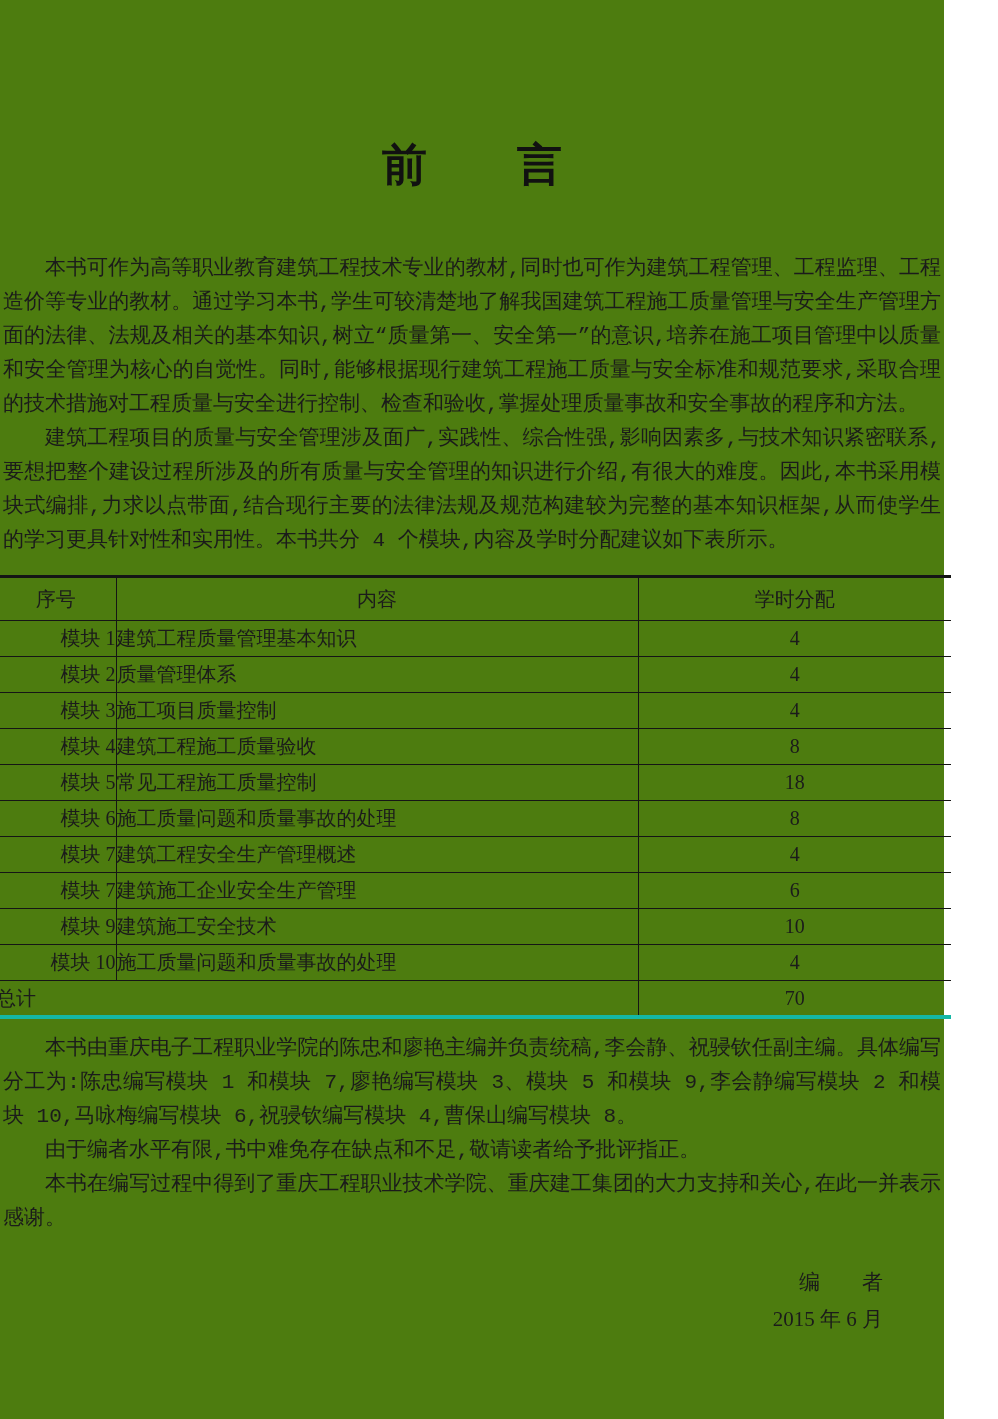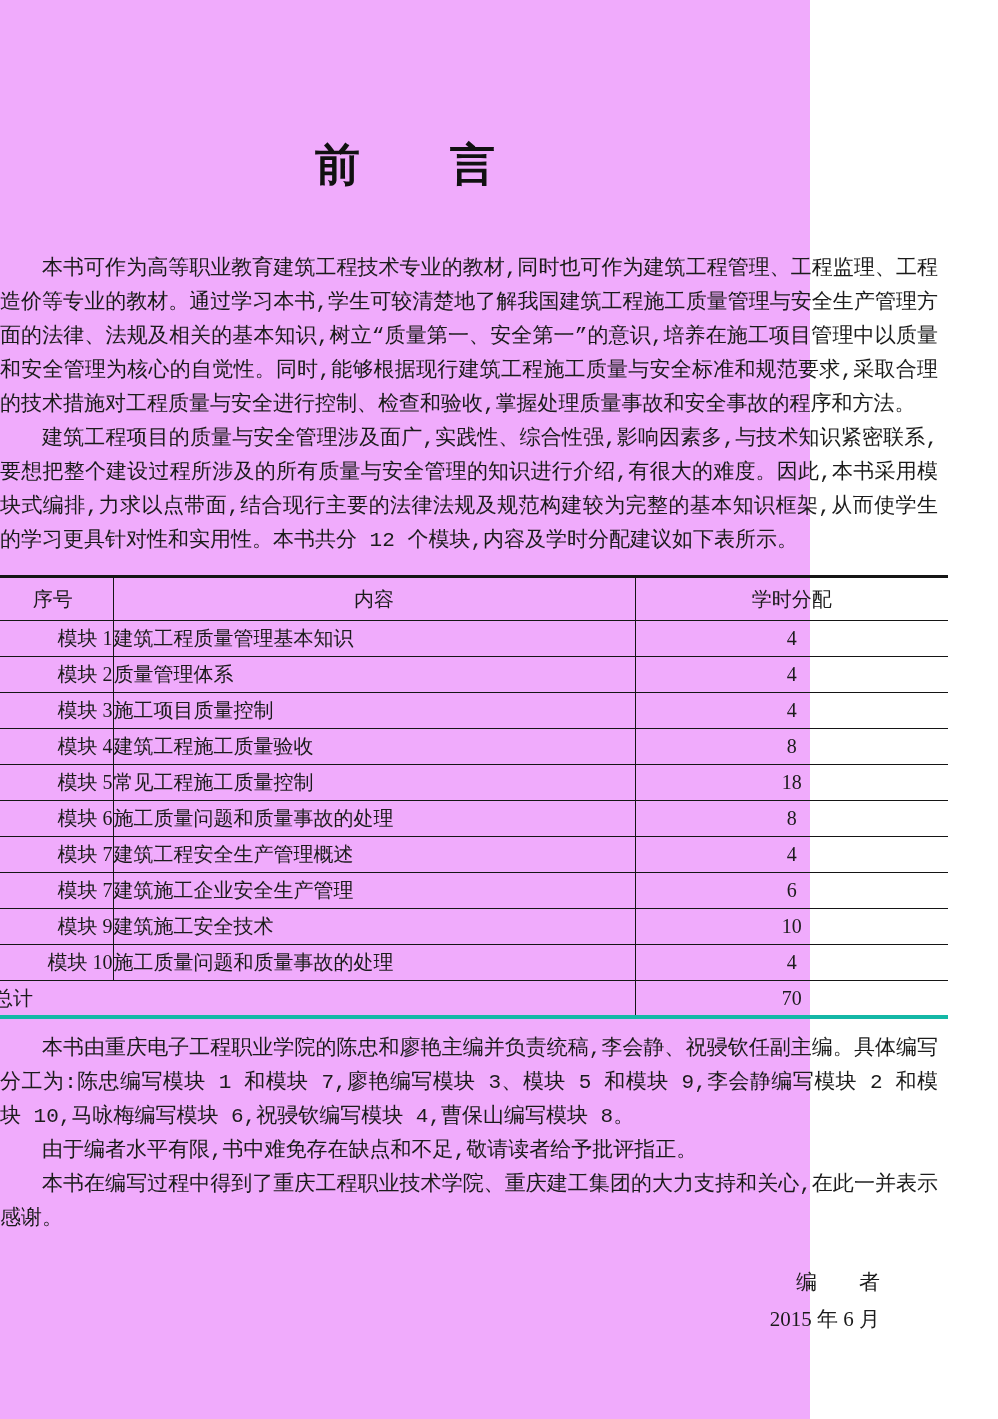--- a/index.html
+++ b/index.html
@@ -5,22 +5,22 @@
   * { margin: 0; padding: 0; box-sizing: border-box; }
   html, body { background: #ffffff; }
   body {
     width: 998px; height: 1419px;
     font-family: "Liberation Serif", "DejaVu Serif", serif;
     color: #1b1b1b;
     overflow: hidden;
   }
   .page {
     position: relative;
-    width: 810px; height: 1419px;
-    background: #f0abfc;
+    width: 944px; height: 1419px;
+    background: #4d7c0f;
   }
   .title {
     padding-top: 140px;
     text-align: center;
     font-family: "Liberation Sans", "DejaVu Sans", sans-serif;
     font-weight: 700;
     font-size: 45px;
     line-height: 1.1;
     color: #111;
   }
@@ -69,21 +69,21 @@
 </head>
 <body>
 
 <div class="page">
 
   <h1 class="title">前　　言</h1>
 
   <div class="content">
 
     <p>本书可作为高等职业教育建筑工程技术专业的教材,同时也可作为建筑工程管理、工程监理、工程造价等专业的教材。通过学习本书,学生可较清楚地了解我国建筑工程施工质量管理与安全生产管理方面的法律、法规及相关的基本知识,树立“质量第一、安全第一”的意识,培养在施工项目管理中以质量和安全管理为核心的自觉性。同时,能够根据现行建筑工程施工质量与安全标准和规范要求,采取合理的技术措施对工程质量与安全进行控制、检查和验收,掌握处理质量事故和安全事故的程序和方法。</p>
-    <p>建筑工程项目的质量与安全管理涉及面广,实践性、综合性强,影响因素多,与技术知识紧密联系,要想把整个建设过程所涉及的所有质量与安全管理的知识进行介绍,有很大的难度。因此,本书采用模块式编排,力求以点带面,结合现行主要的法律法规及规范构建较为完整的基本知识框架,从而使学生的学习更具针对性和实用性。本书共分 12 个模块,内容及学时分配建议如下表所示。</p>
+    <p>建筑工程项目的质量与安全管理涉及面广,实践性、综合性强,影响因素多,与技术知识紧密联系,要想把整个建设过程所涉及的所有质量与安全管理的知识进行介绍,有很大的难度。因此,本书采用模块式编排,力求以点带面,结合现行主要的法律法规及规范构建较为完整的基本知识框架,从而使学生的学习更具针对性和实用性。本书共分 4 个模块,内容及学时分配建议如下表所示。</p>
 
     <table class="modules">
       <colgroup>
         <col class="col-no">
           <col class="col-content">
           <col class="col-hours">
       </colgroup>
       <thead>
         <tr>
           <th class="c1">序号</th>

